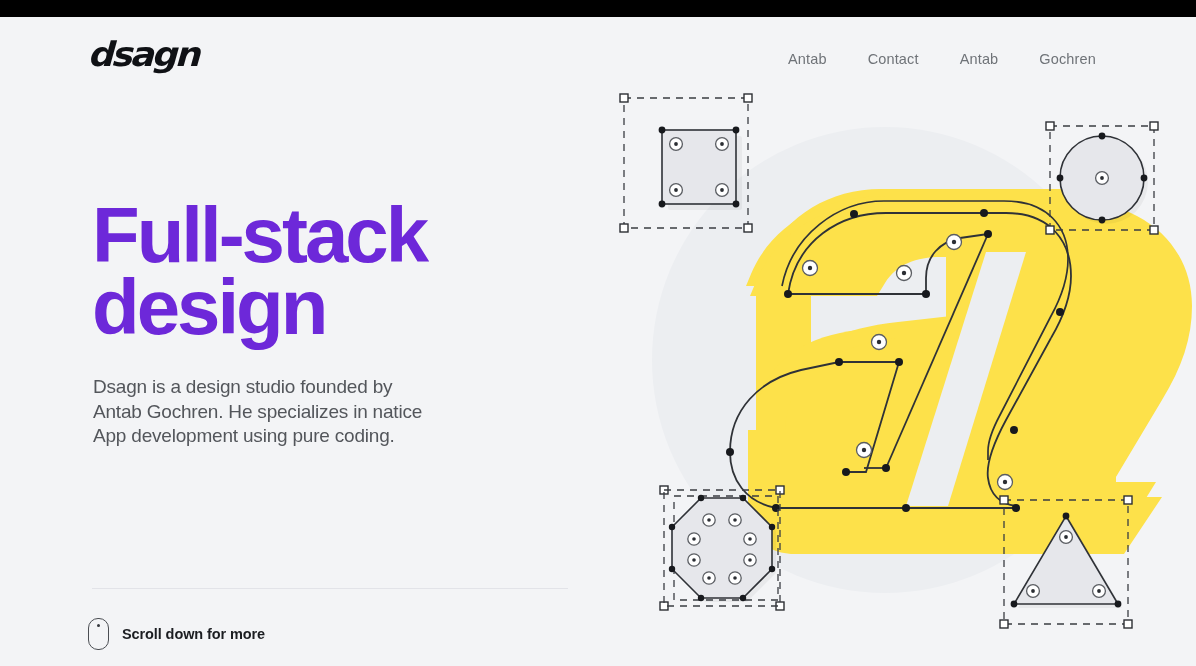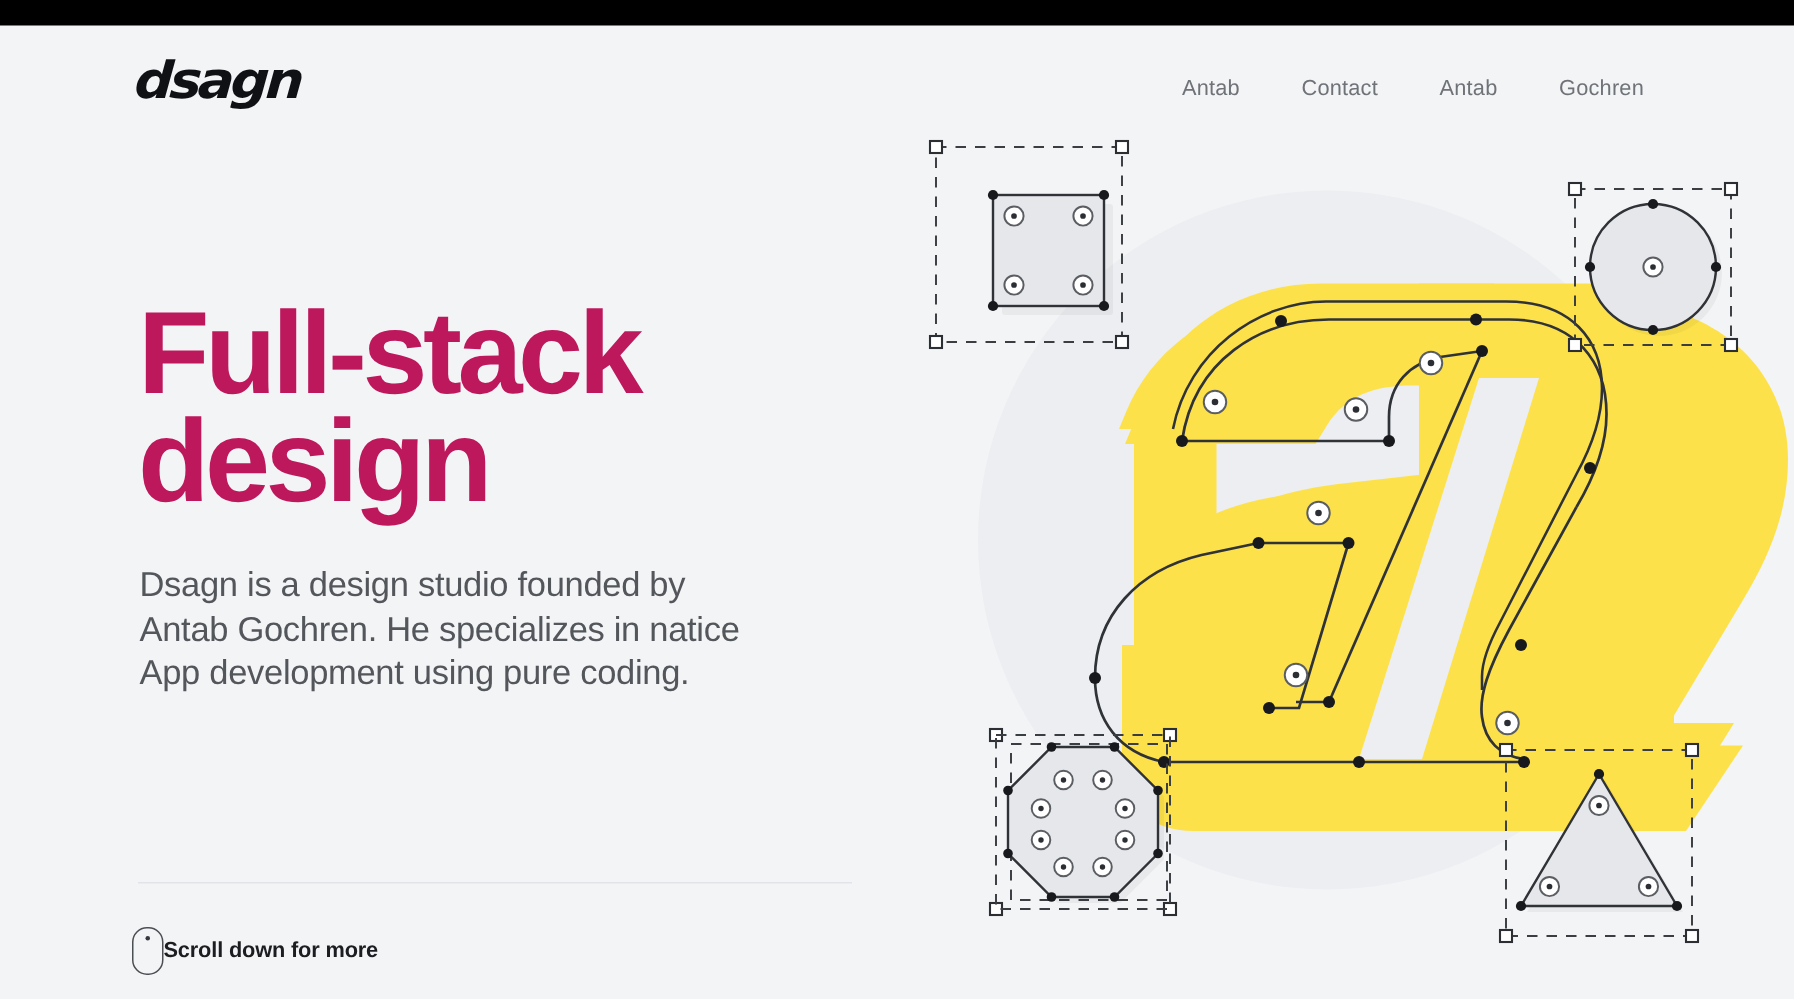--- a/index.html
+++ b/index.html
@@ -83,31 +83,31 @@
     width: 520px;
     z-index: 20;
   }
 
   .hero-title {
     margin: 0;
     font-size: 78px;
     line-height: 0.92;
     font-weight: 700;
     letter-spacing: -3px;
-    color: #be185d;
+    color: #6d28d9;
     white-space: pre-line;
   }
 
   .hero-desc {
     margin: 0;
     position: absolute;
     top: 175px;
     left: 1px;
     width: 500px;
-    font-size: 23px;
+    font-size: 19px;
     line-height: 1.29;
     font-weight: 400;
     color: #53565b;
     letter-spacing: -0.2px;
     white-space: pre-line;
   }
 
   .divider {
     position: absolute;
     left: 92px;
@@ -117,20 +117,21 @@
     background: #e2e3e8;
     z-index: 20;
   }
 
   .scroll-hint {
     position: absolute;
     left: 88px;
     top: 618px;
     display: flex;
     align-items: center;
+    gap: 13px;
     z-index: 20;
     cursor: pointer;
     text-align: right;
   }
   .mouse-icon {
     width: 19px;
     height: 30px;
     border: 1.6px solid #4b4e53;
     border-radius: 10px;
     position: relative;

